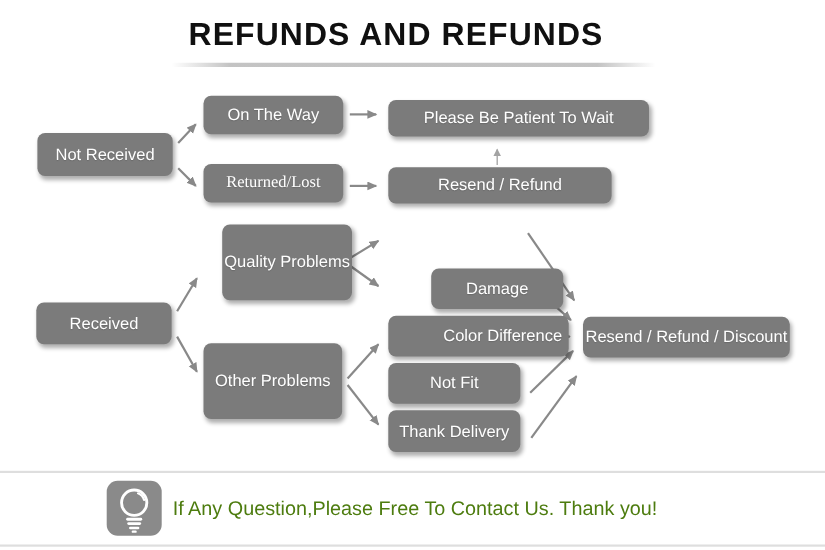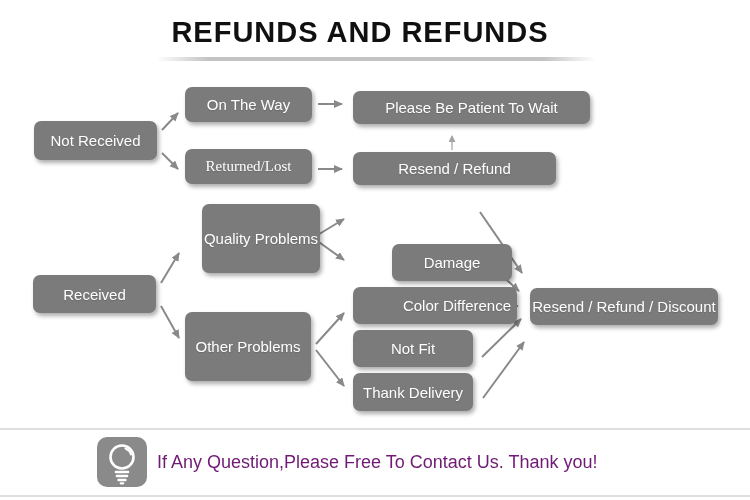--- a/index.html
+++ b/index.html
@@ -62,21 +62,21 @@
     width: 50px; height: 50px;
     background: #8a8a8a;
     border-radius: 10px;
     display: flex; align-items: center; justify-content: center;
   }
   .footer-message {
     position: absolute;
     left: 157px; top: 437px; height: 50px;
     display: flex; align-items: center;
     font-size: 18px;
-    color: #701a75;
+    color: #4d7c0f;
     white-space: nowrap;
   }
 </style>
 </head>
 <body>
 
 <div class="canvas">
 
   <div class="page-title">REFUNDS AND REFUNDS</div>
   <div class="title-underline"></div>

